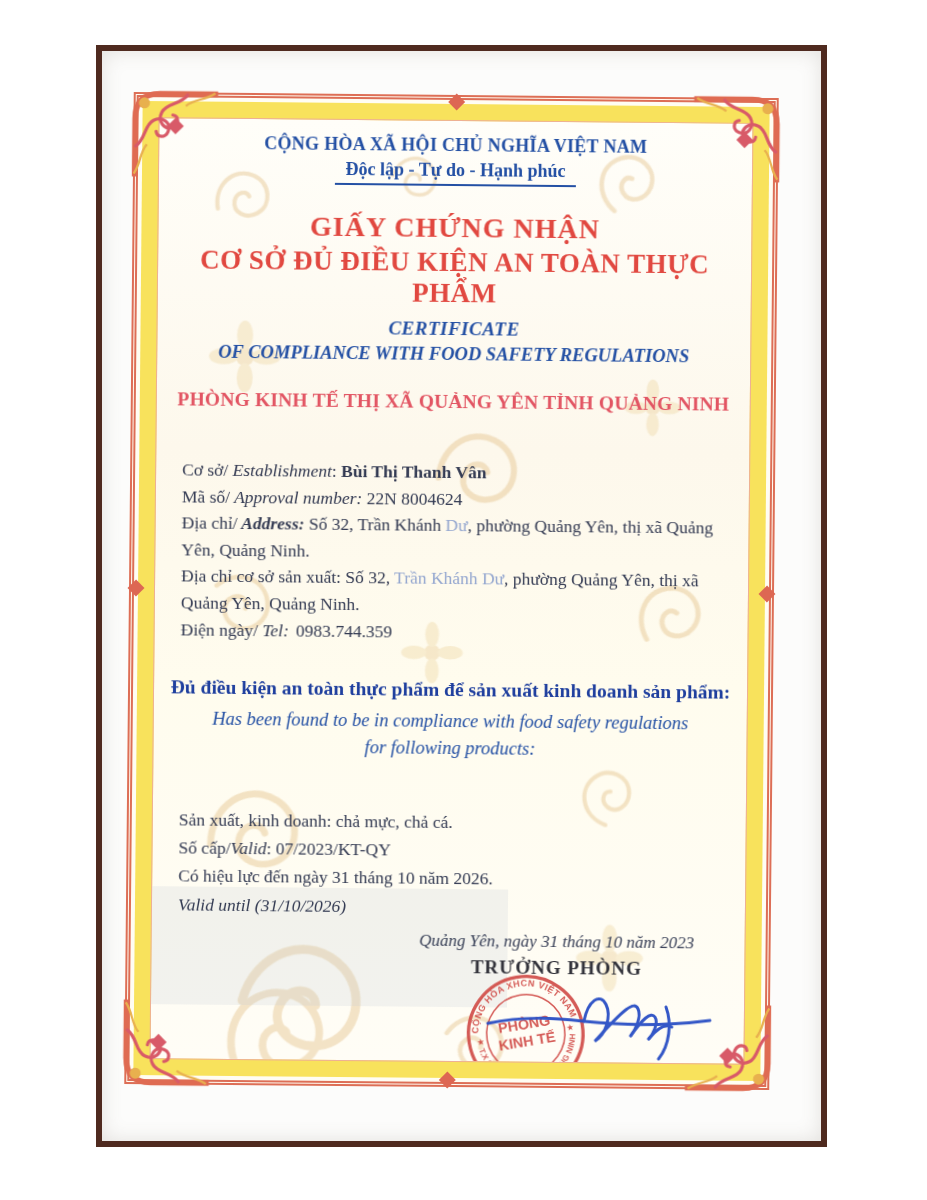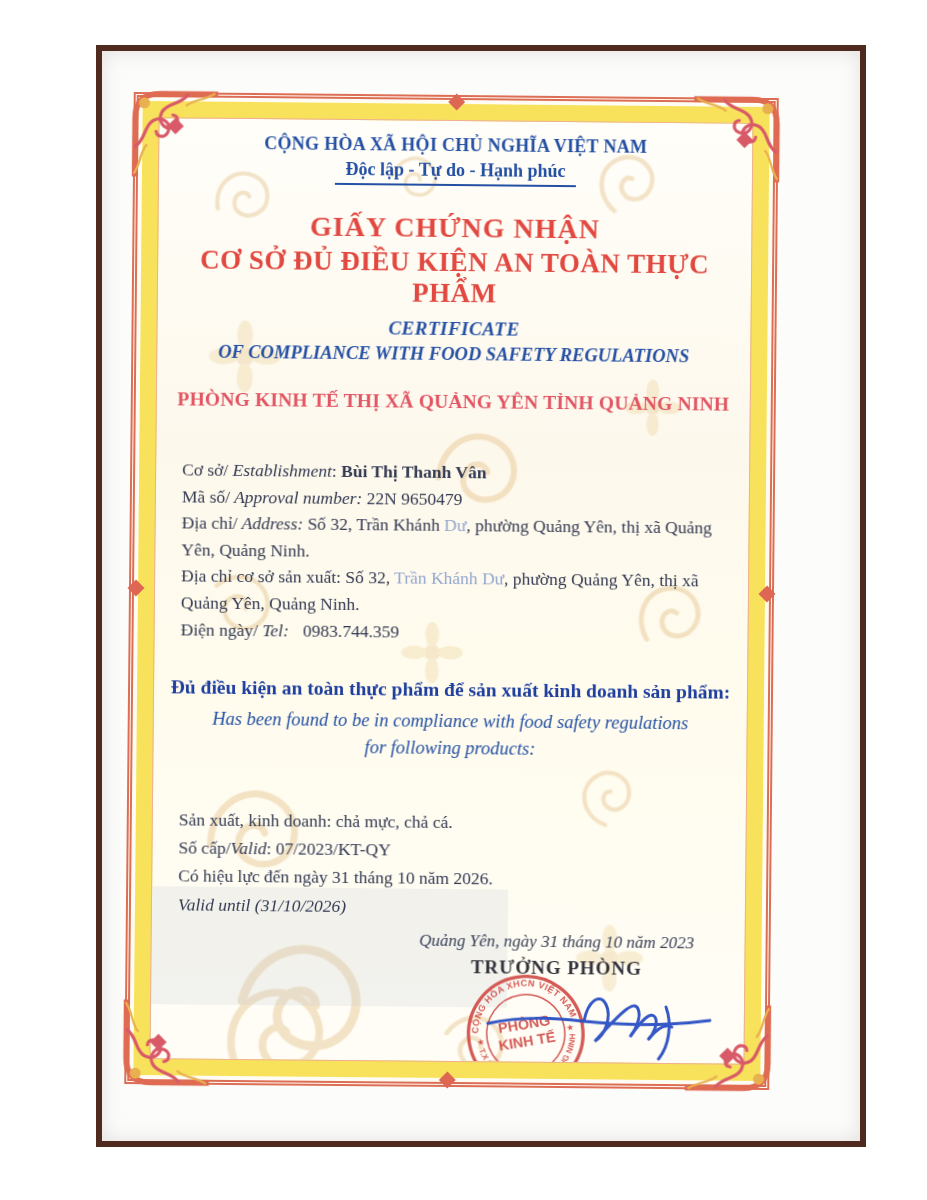--- a/index.html
+++ b/index.html
@@ -4,21 +4,20 @@
 <style>
   html,body { margin:0; padding:0; background:#ffffff; }
   body {
     width:927px; height:1200px; position:relative; overflow:hidden;
     font-family:"Liberation Serif", serif;
   }
   .photo-frame {
     position:absolute; left:96px; top:45px; width:719px; height:1090px;
     border:6px solid #4f2a1f; background:#fcfcfb;
     box-shadow: inset 0 0 20px rgba(110,100,90,0.18);
-    padding-left: 39px;
   }
   .matte { position:absolute; inset:0; }
   .cert {
     position:absolute; left:27px; top:44px; width:645px; height:992px;
     transform:rotate(0.55deg); transform-origin:50% 50%;
   }
   .cert-border {
     position:relative; width:100%; height:100%; box-sizing:border-box;
     border:5px double #dd6e56; padding:4px; background:#fffdf3;
   }
@@ -53,24 +52,24 @@
 
   .title-vi1 { margin-top:26px; font-size:28px; font-weight:bold; color:#e14840; letter-spacing:1px; }
   .title-vi2 { margin-top:3px; font-size:27px; font-weight:bold; color:#e14840; letter-spacing:0.5px; }
   .title-en1 { margin-top:9px; font-size:19px; font-weight:bold; font-style:italic; color:#2450a4; letter-spacing:0.5px; }
   .title-en2 { margin-top:4px; font-size:18.5px; font-weight:bold; font-style:italic; color:#2450a4; }
   .authority { margin-top:26px; font-size:19.5px; font-weight:bold; color:#e25563; letter-spacing:0.2px; }
 
   .details { margin:46px 14px 0; text-align:left; font-size:17.5px; line-height:1.52; }
   .details p { margin:0; }
   .it { font-style:italic; }
-  .bi { font-style:italic; font-weight:normal; }
+  .bi { font-style:italic; font-weight:bold; }
   .b  { font-weight:bold; }
   .faded { color:#93a6cf; filter:blur(0.4px); }
-  .gap { margin-left:14px;text-align:right; }
+  .gap { margin-left:7px;text-align:right; }
 
   .compliance { margin-top:34px; }
   .compliance-vi { font-size:19.5px; font-weight:bold; color:#1f3f9e; }
   .compliance-en { margin-top:7px; font-size:18.5px; font-style:italic; color:#2450a4; line-height:1.45; }
 
   .products { margin:46px 14px 0; text-align:left; font-size:17.5px; line-height:1.62; }
   .products p { margin:0; }
 
   .sig-section { position:relative; height:225px; margin-top:10px; }
   .sig-block { position:absolute; right:0; top:0; width:352px; text-align:center; }
@@ -180,21 +179,21 @@
                   <div class="title-vi1">GIẤY CHỨNG NHẬN</div>
                   <div class="title-vi2">CƠ SỞ ĐỦ ĐIỀU KIỆN AN TOÀN THỰC PHẨM</div>
                   <div class="title-en1">CERTIFICATE</div>
                   <div class="title-en2">OF COMPLIANCE WITH FOOD SAFETY REGULATIONS</div>
                 </div>
 
                 <div class="authority">PHÒNG KINH TẾ THỊ XÃ QUẢNG YÊN TỈNH QUẢNG NINH</div>
 
                 <div class="details">
                   <p><span>Cơ sở/</span><span class="it"> Establishment</span><span>: </span><span class="b">Bùi Thị Thanh Vân</span></p>
-                  <p><span>Mã số/</span><span class="it"> Approval number:</span><span> 22N 9650479</span></p>
+                  <p><span>Mã số/</span><span class="it"> Approval number:</span><span> 22N 8004624</span></p>
                   <p><span>Địa chỉ/</span><span class="bi"> Address:</span><span> Số 32, Trần Khánh </span><span class="faded">Dư</span><span>, phường Quảng Yên, thị xã Quảng Yên, Quảng Ninh.</span></p>
                   <p><span>Địa chỉ cơ sở sản xuất: Số 32, </span><span class="faded">Trần Khánh Dư</span><span>, phường Quảng Yên, thị xã Quảng Yên, Quảng Ninh.</span></p>
                   <p><span>Điện ngày/</span><span class="it"> Tel:</span><span class="gap">0983.744.359</span></p>
                 </div>
 
                 <div class="compliance">
                   <div class="compliance-vi">Đủ điều kiện an toàn thực phẩm để sản xuất kinh doanh sản phẩm:</div>
                   <div class="compliance-en">
                     <div>Has been found to be in compliance with food safety regulations</div>
                     <div>for following products:</div>

